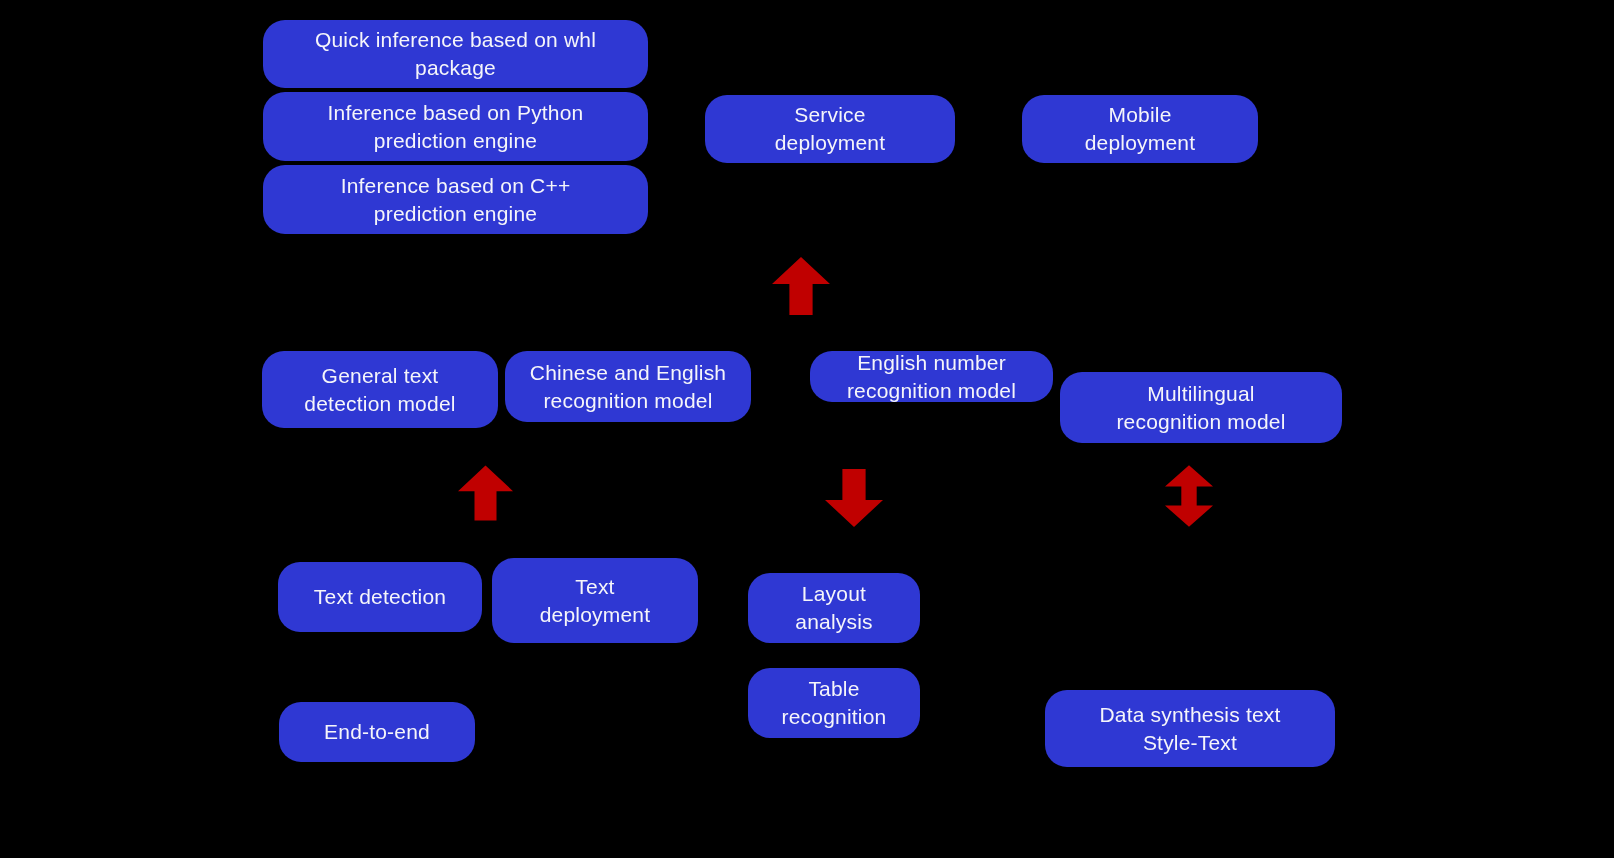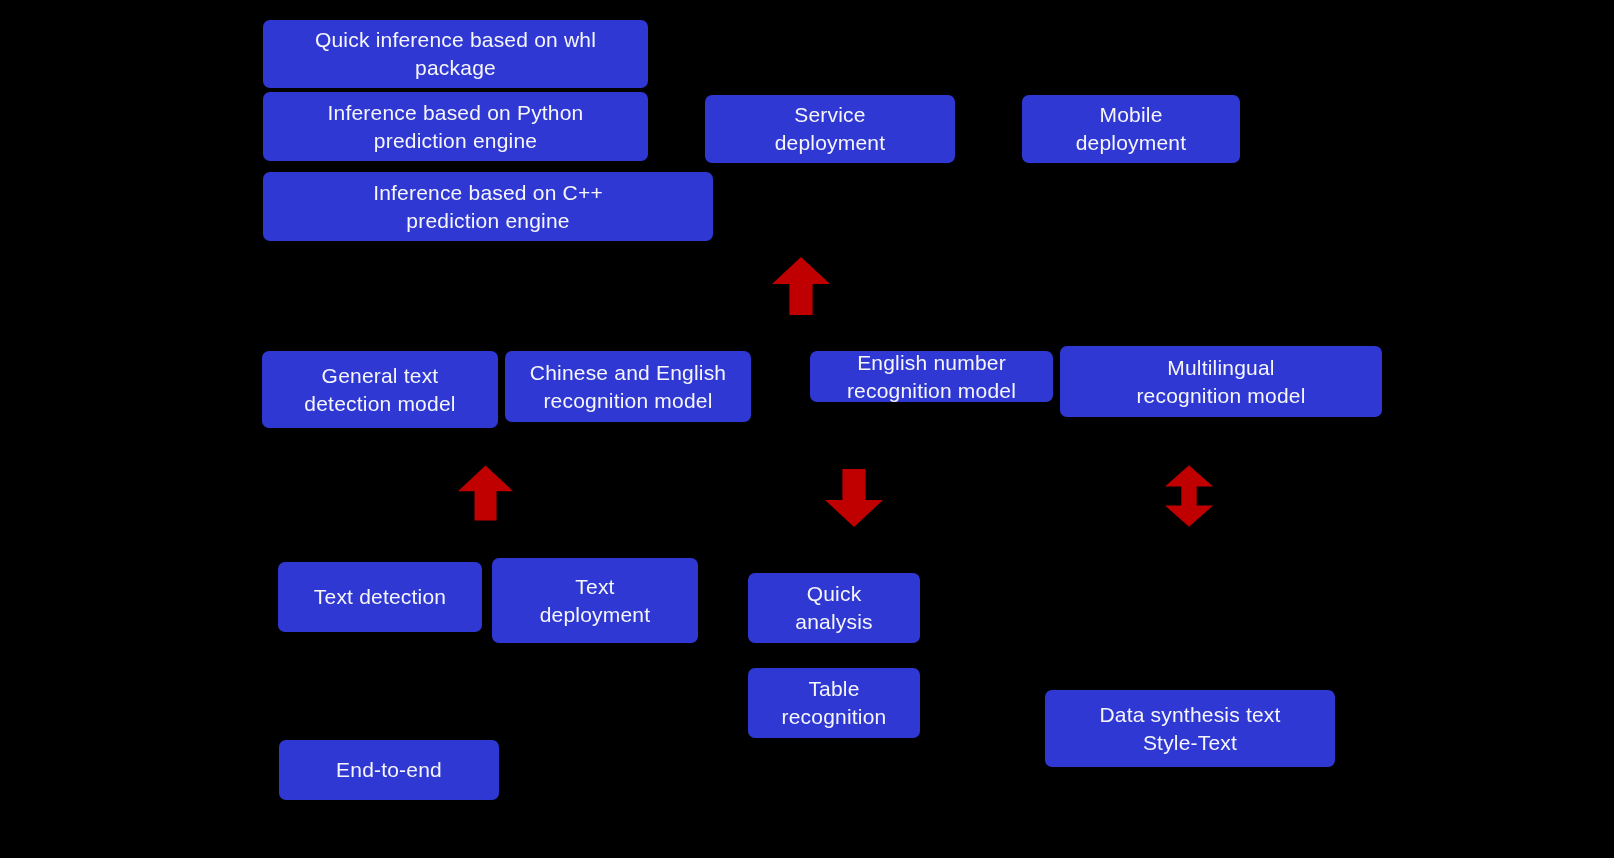--- a/index.html
+++ b/index.html
@@ -11,21 +11,21 @@
     position: relative;
     width: 1614px;
     height: 858px;
     background: #000000;
     overflow: hidden;
     font-family: "Liberation Sans", "DejaVu Sans", sans-serif;
   }
   .box {
     position: absolute;
     background: #2F38D3;
-    border-radius: 7px;
+    border-radius: 22px;
     display: flex;
     align-items: center;
     justify-content: center;
     text-align: center;
     box-sizing: border-box;
     padding: 4px 10px;
   }
   .box .label {
     color: #F5F5FA;
     font-size: 21px;
@@ -48,30 +48,30 @@
 <div id="canvas">
 
   <div class="box" style="left:263px; top:20px;  width:385px; height:68px">
     <span class="label">Quick inference based on whl
 package</span>
   </div>
   <div class="box" style="left:263px; top:92px;  width:385px; height:69px">
     <span class="label">Inference based on Python
 prediction engine</span>
   </div>
-  <div class="box" style="left:263px; top:172px; width:450px; height:69px">
+  <div class="box" style="left:263px; top:165px; width:385px; height:69px">
     <span class="label">Inference based on C++
 prediction engine</span>
   </div>
 
   <div class="box" style="left:705px; top:95px; width:250px; height:68px">
     <span class="label">Service
 deployment</span>
   </div>
-  <div class="box" style="left:1022px; top:95px; width:218px; height:68px">
+  <div class="box" style="left:1022px; top:95px; width:236px; height:68px">
     <span class="label">Mobile
 deployment</span>
   </div>
 
   <div class="arrow" style="left:772px; top:257px; width:58px; height:58px">
     <svg viewBox="0 0 60 60" xmlns="http://www.w3.org/2000/svg">
       <polygon points="30,0 60,28 42,28 42,60 18,60 18,28 0,28" fill="#C00000"></polygon>
     </svg>
   </div>
 
@@ -80,21 +80,21 @@
 detection model</span>
   </div>
   <div class="box" style="left:505px; top:351px; width:246px; height:71px">
     <span class="label">Chinese and English
 recognition model</span>
   </div>
   <div class="box" style="left:810px; top:351px; width:243px; height:51px">
     <span class="label">English number
 recognition model</span>
   </div>
-  <div class="box" style="left:1060px; top:346px; width:322px; height:71px">
+  <div class="box" style="left:1060px; top:372px; width:282px; height:71px">
     <span class="label">Multilingual
 recognition model</span>
   </div>
 
   <div class="arrow" style="left:458px; top:463px; width:55px; height:60px">
     <svg viewBox="0 0 60 60" xmlns="http://www.w3.org/2000/svg">
       <polygon points="30,0 60,28 42,28 42,60 18,60 18,28 0,28" fill="#C00000"></polygon>
     </svg>
   </div>
 
@@ -111,30 +111,30 @@
   </div>
 
   <div class="box" style="left:278px; top:562px; width:204px; height:70px">
     <span class="label">Text detection</span>
   </div>
   <div class="box" style="left:492px; top:558px; width:206px; height:85px">
     <span class="label">Text
 deployment</span>
   </div>
   <div class="box" style="left:748px; top:573px; width:172px; height:70px">
-    <span class="label">Quick
+    <span class="label">Layout
 analysis</span>
   </div>
 
   <div class="box" style="left:748px; top:668px; width:172px; height:70px">
     <span class="label">Table
 recognition</span>
   </div>
   <div class="box" style="left:1045px; top:690px; width:290px; height:77px">
     <span class="label">Data synthesis text
 Style-Text</span>
   </div>
 
-  <div class="box" style="left:279px; top:740px; width:220px; height:60px">
+  <div class="box" style="left:279px; top:702px; width:196px; height:60px">
     <span class="label">End-to-end</span>
   </div>
 
 </div>
 
 </body></html>

